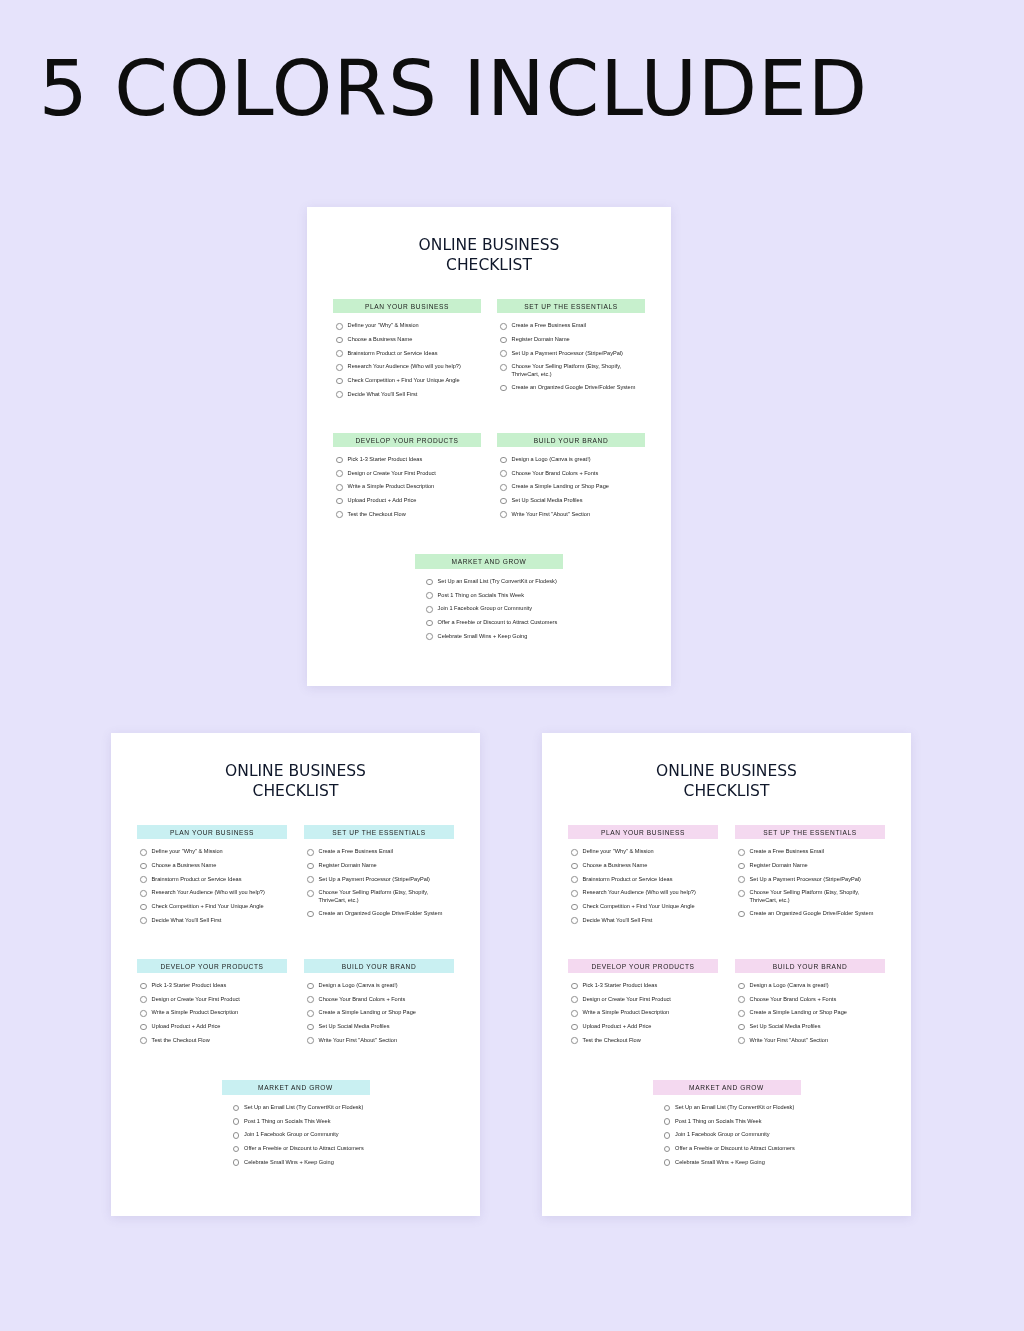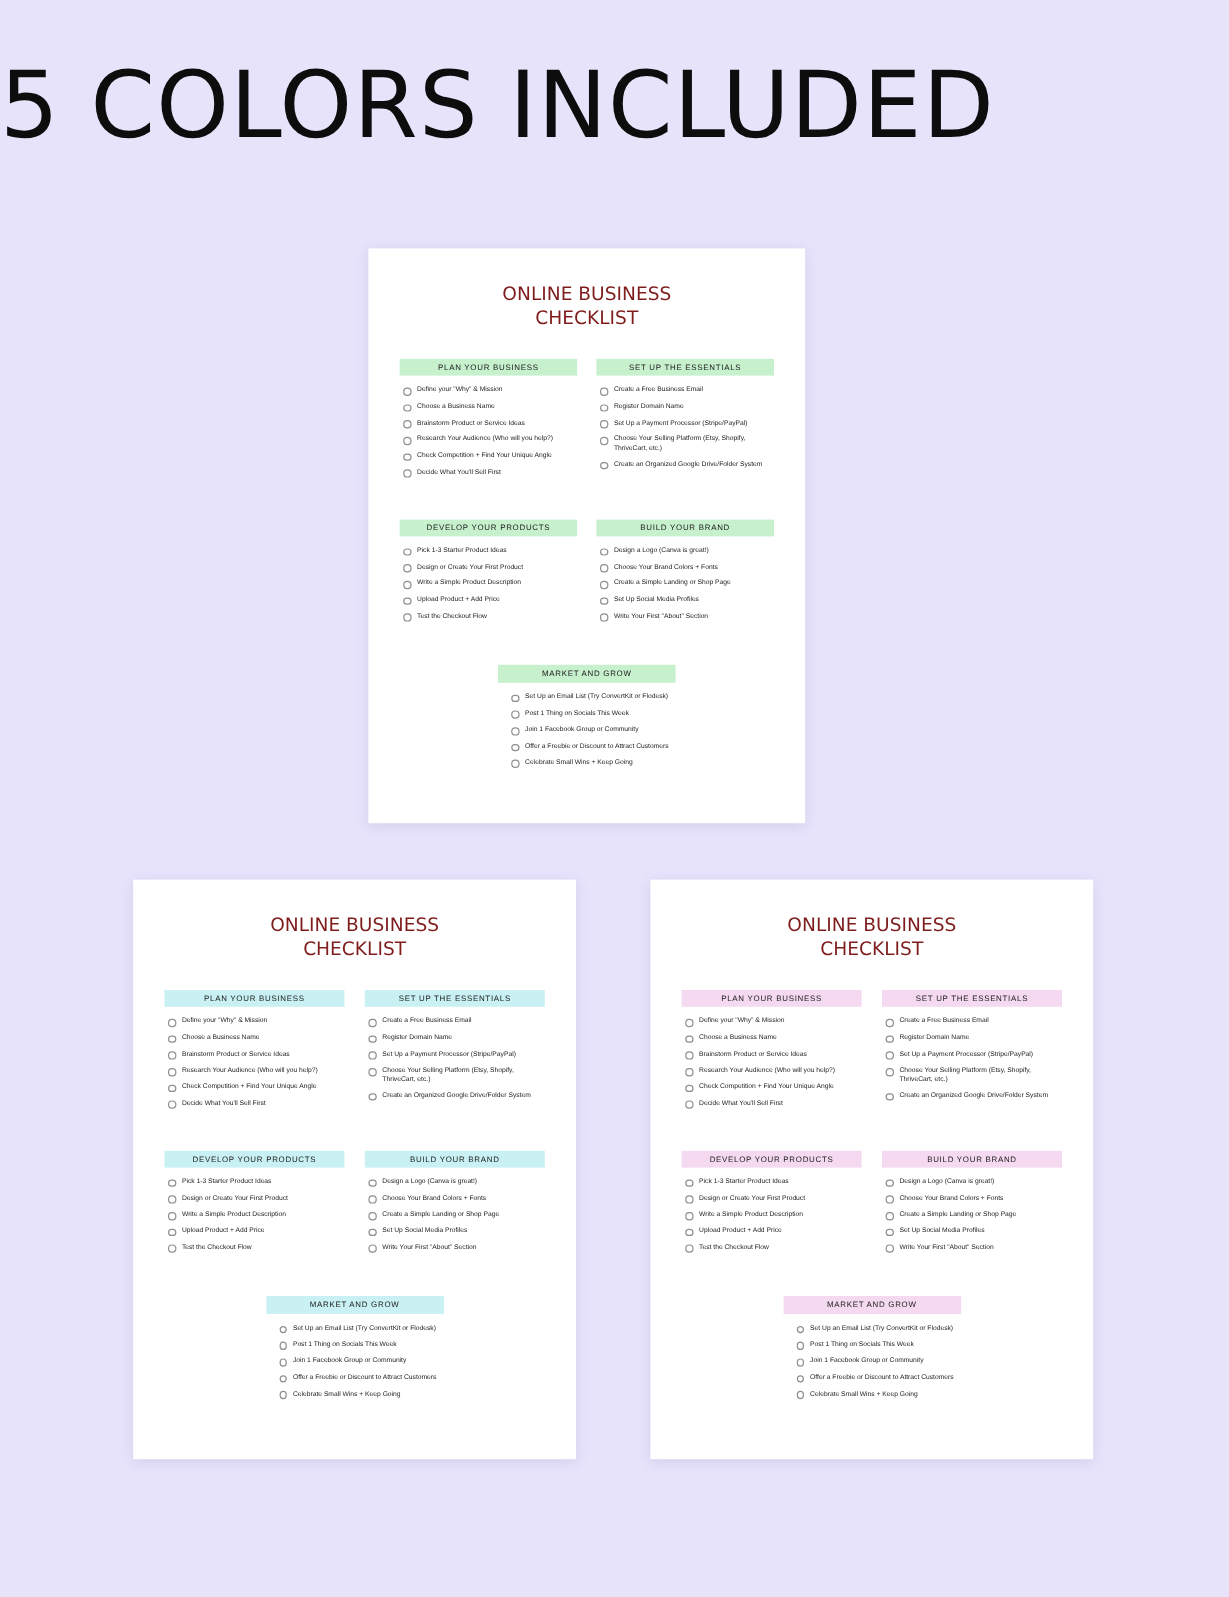--- a/index.html
+++ b/index.html
@@ -12,39 +12,39 @@
     background: #e6e3fb;
     font-family: "Liberation Sans", sans-serif;
     position: relative;
     overflow: hidden;
   }
   .headline {
     position: absolute;
     top: 44px;
     left: 0;
     width: 868px;
-    text-align: left;
+    text-align: right;
     font-size: 77px;
     letter-spacing: 1px;
     color: #0d0d0d;
     font-weight: 400;
     font-family: "DejaVu Sans", sans-serif;
   }
 
   
   .sheet {
     position: absolute;
     background: #ffffff;
     box-shadow: 0 2px 10px rgba(90, 80, 150, 0.13);
     box-sizing: border-box;
     overflow: hidden;
   }
   .sheet-title {
     text-align: center;
-    color: #7f1d1d;
+    color: #0f172a;
     font-weight: 400;
     line-height: 1.32;
     font-family: "DejaVu Sans", sans-serif;
   }
   .cols {
     display: flex;
     justify-content: space-between;
   }
   .col {
     box-sizing: border-box;

